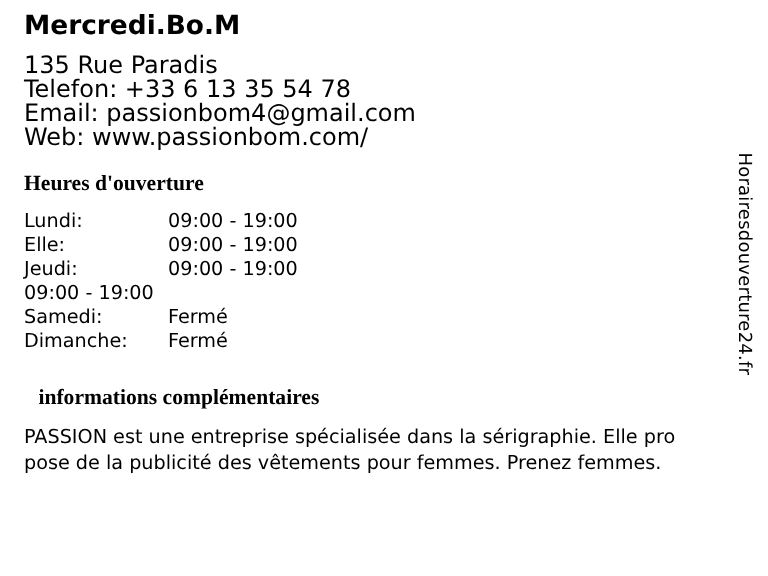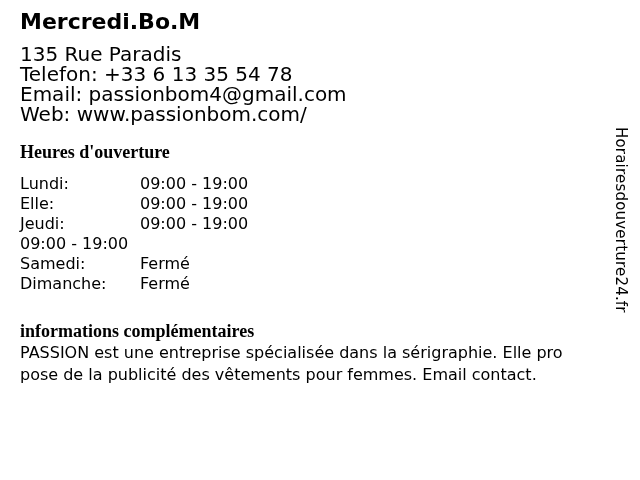--- a/index.html
+++ b/index.html
@@ -52,22 +52,24 @@
   }
   .day-cell {
     width: 120px;
     flex: 0 0 120px;
   }
   .time-cell {
     white-space: pre;
   }
   .info-title {
     margin-top: 27px;
+    margin-left: 12px;
   }
   .info-paragraph {
+    margin-top: 11px;
     font-size: 16px;
     line-height: 22px;
   }
   .info-line {
     white-space: pre;
   }
   .watermark {
     position: absolute;
     top: 127px;
     right: 11px;
@@ -118,18 +120,18 @@
     <div class="hours-row">
       <span class="day-cell">Dimanche:</span>
       <span class="time-cell">Fermé</span>
     </div>
   </div>
 
   <h2 class="section-title info-title">informations complémentaires</h2>
 
   <div class="info-paragraph">
     <div class="info-line">PASSION est une entreprise spécialisée dans la sérigraphie. Elle pro</div>
-    <div class="info-line">pose de la publicité des vêtements pour femmes. Email contact.</div>
+    <div class="info-line">pose de la publicité des vêtements pour femmes. Prenez femmes.</div>
   </div>
 
 </div>
 
 <div class="watermark">Horairesdouverture24.fr</div>
 
 </body></html>

